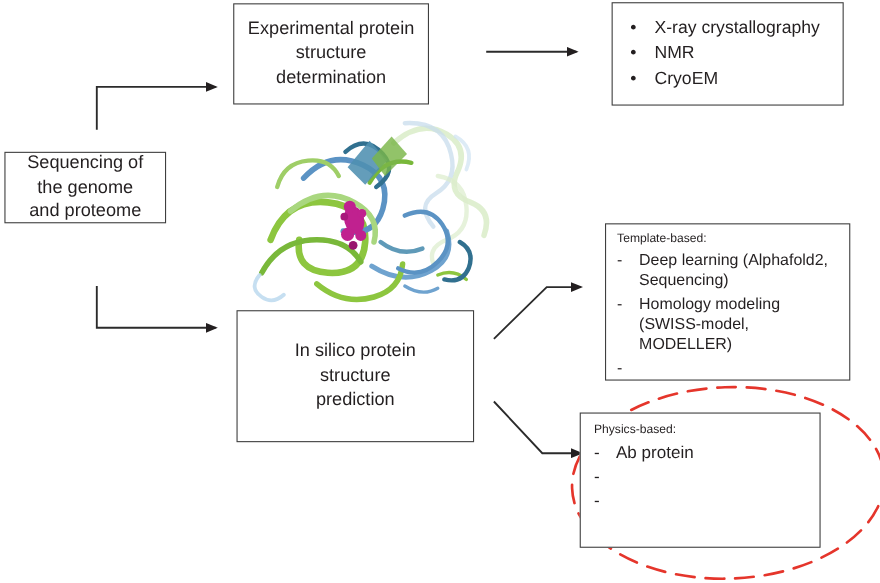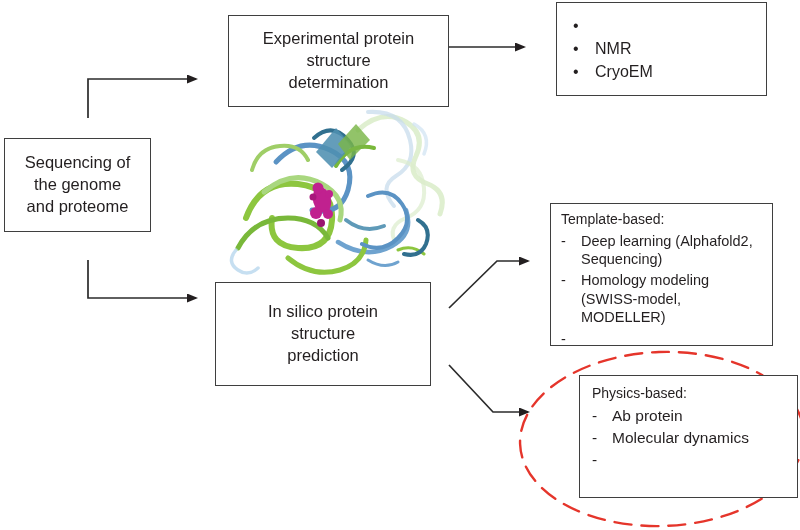--- a/index.html
+++ b/index.html
@@ -15,21 +15,21 @@
   .box.center{
     display:flex;align-items:center;justify-content:center;text-align:center;
   }
   .center-text{white-space:pre-line;font-size:16.5px;line-height:1.32;}
   
   .bullet-box{padding:11px 8px 8px 14px;}
   .bullet-item{display:flex;font-size:16px;line-height:1.45;}
   .bullet-marker{width:22px;flex:0 0 22px;text-align:left;padding-left:2px;}
   
   .dash-box{box-sizing:border-box;}
-  .dash-heading{font-size:14px;line-height:1.25;margin-bottom:3px;}
+  .dash-heading{font-size:11px;line-height:1.25;margin-bottom:3px;}
   .dash-item{display:flex;}
   .dash-marker{flex:0 0 20px;}
   .dash-text{white-space:pre-line;}
   #template-box{padding:7px 6px 6px 10px;}
   #template-box .dash-item{font-size:14.5px;line-height:1.27;margin-bottom:3px;}
   #physics-box{padding:9px 6px 6px 12px;}
   #physics-box .dash-item{font-size:15.5px;line-height:1.42;}
   #physics-box .dash-heading{margin-bottom:2px;}
   .protein{position:absolute;left:218px;top:100px;width:230px;height:182px;}
 </style>
@@ -86,47 +86,48 @@
       <ellipse cx="104" cy="100" rx="9" ry="13" transform="rotate(-14 104 100)"></ellipse>
       <circle cx="98" cy="113" r="6"></circle>
       <circle cx="110" cy="114" r="5"></circle>
       <circle cx="100" cy="88" r="5.5"></circle>
       <circle cx="111" cy="94" r="4"></circle>
       <circle cx="103" cy="123" r="4" fill="#99156f"></circle>
       <circle cx="95" cy="97" r="3.5" fill="#a8187c"></circle>
     </g>
   </svg>
 
-  <div class="box center" id="seq-box" style="left:4px;top:138px;width:147px;height:94px;">
+  <div class="box center" id="seq-box" style="left:4px;top:138px;width:147px;height:65px;">
     <div class="center-text">Sequencing of
 the genome
 and proteome</div>
   </div>
 
-  <div class="box center" id="exp-box" style="left:212px;top:15px;width:221px;height:92px;margin-left:16px;">
+  <div class="box center" id="exp-box" style="left:212px;top:3px;width:178px;height:92px;">
     <div class="center-text">Experimental protein
 structure
 determination</div>
   </div>
 
   <div class="box bullet-box" id="xray-box" style="left:556px;top:2px;width:211px;height:94px;">
     <div class="bullet-item">
       <span class="bullet-marker">•</span>
+      <span>X-ray crystallography</span>
     </div>
     <div class="bullet-item">
       <span class="bullet-marker">•</span>
       <span>NMR</span>
     </div>
     <div class="bullet-item">
       <span class="bullet-marker">•</span>
       <span>CryoEM</span>
     </div>
   </div>
 
-  <div class="box center" id="insilico-box" style="left:215px;top:282px;width:216px;height:104px;">
+  <div class="box center" id="insilico-box" style="left:215px;top:282px;width:216px;height:120px;">
     <div class="center-text">In silico protein
 structure
 prediction</div>
   </div>
 
   <div class="box dash-box" id="template-box" style="left:550px;top:203px;width:223px;height:143px;">
     <div class="dash-heading">Template-based:</div>
     <div class="dash-item">
       <span class="dash-marker">-</span>
       <span class="dash-text">Deep learning (Alphafold2,
@@ -135,28 +136,27 @@
     <div class="dash-item">
       <span class="dash-marker">-</span>
       <span class="dash-text">Homology modeling
 (SWISS-model, MODELLER)</span>
     </div>
     <div class="dash-item">
       <span class="dash-marker">-</span>
     </div>
   </div>
 
-  <div class="box dash-box" id="physics-box" style="left:579px;top:375px;width:219px;height:123px;">
+  <div class="box dash-box" id="physics-box" style="left:527px;top:375px;width:219px;height:123px;">
     <div class="dash-heading">Physics-based:</div>
     <div class="dash-item">
       <span class="dash-marker">-</span>
       <span class="dash-text">Ab protein</span>
     </div>
     <div class="dash-item">
       <span class="dash-marker">-</span>
-      <span class="dash-text">Molecular dynamics</span>
     </div>
     <div class="dash-item">
       <span class="dash-marker">-</span>
     </div>
   </div>
 
 </div>
 
 </body></html>

